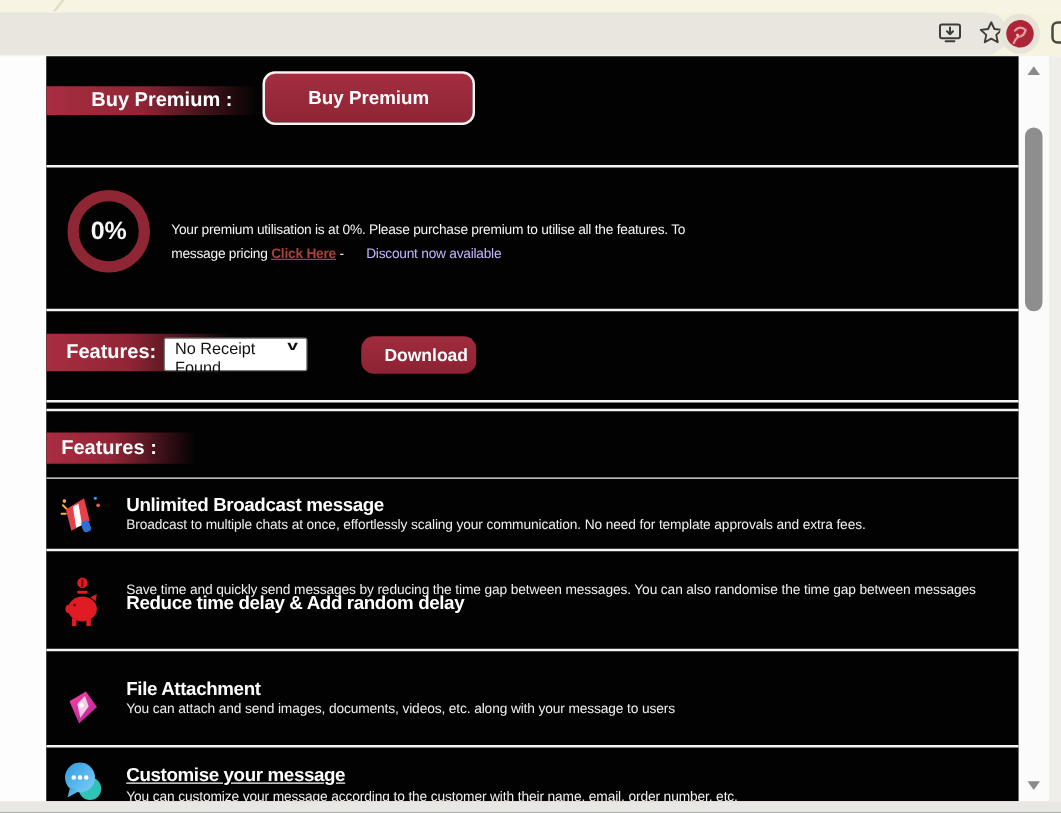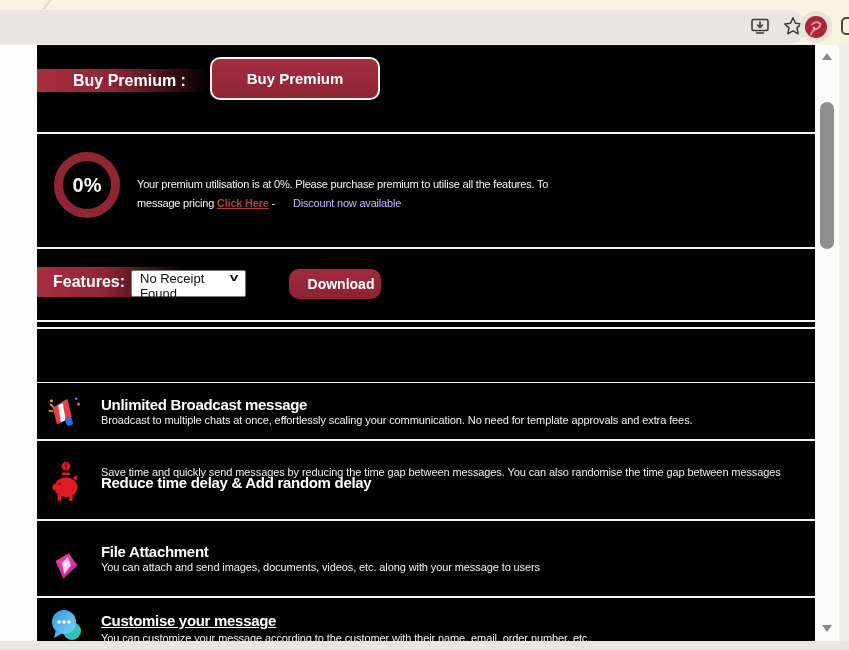--- a/index.html
+++ b/index.html
@@ -104,20 +104,21 @@
 
     <div class="band band-receipt">Features:</div>
     <div class="receipt-select">
       <span>No Receipt Found</span>
       <span class="chev">v</span>
     </div>
     <button class="download-btn">Download</button>
     <div class="sep" style="top:275px;height:2px;"></div>
     <div class="sep" style="top:282px;height:2px;"></div>
 
+    <div class="band band-features">Features :</div>
     <div class="sep" style="top:337px;height:1px;"></div>
 
     <svg class="feature-icon" style="left:10px;top:348px;" viewBox="0 0 32 32">
       <circle cx="4" cy="7" r="1.3" fill="#f7b32b"></circle>
       <circle cx="26" cy="5" r="1.1" fill="#3aa0ff"></circle>
       <circle cx="28" cy="10" r="1.3" fill="#f25c54"></circle>
       <path d="M3 10 l2.5 2.5 M2 16 h3" stroke="#f7b32b" stroke-width="1.4" stroke-linecap="round"></path>
       <polygon points="5,13 18,5 22,21 9,28" fill="#e8404a"></polygon>
       <polygon points="10,11 14,8.8 16.6,24 12.4,26" fill="#ffffff"></polygon>
       <rect x="16.5" y="21" width="6" height="8" rx="2.4" fill="#2d6fd2" transform="rotate(-18 19.5 25)"></rect>

